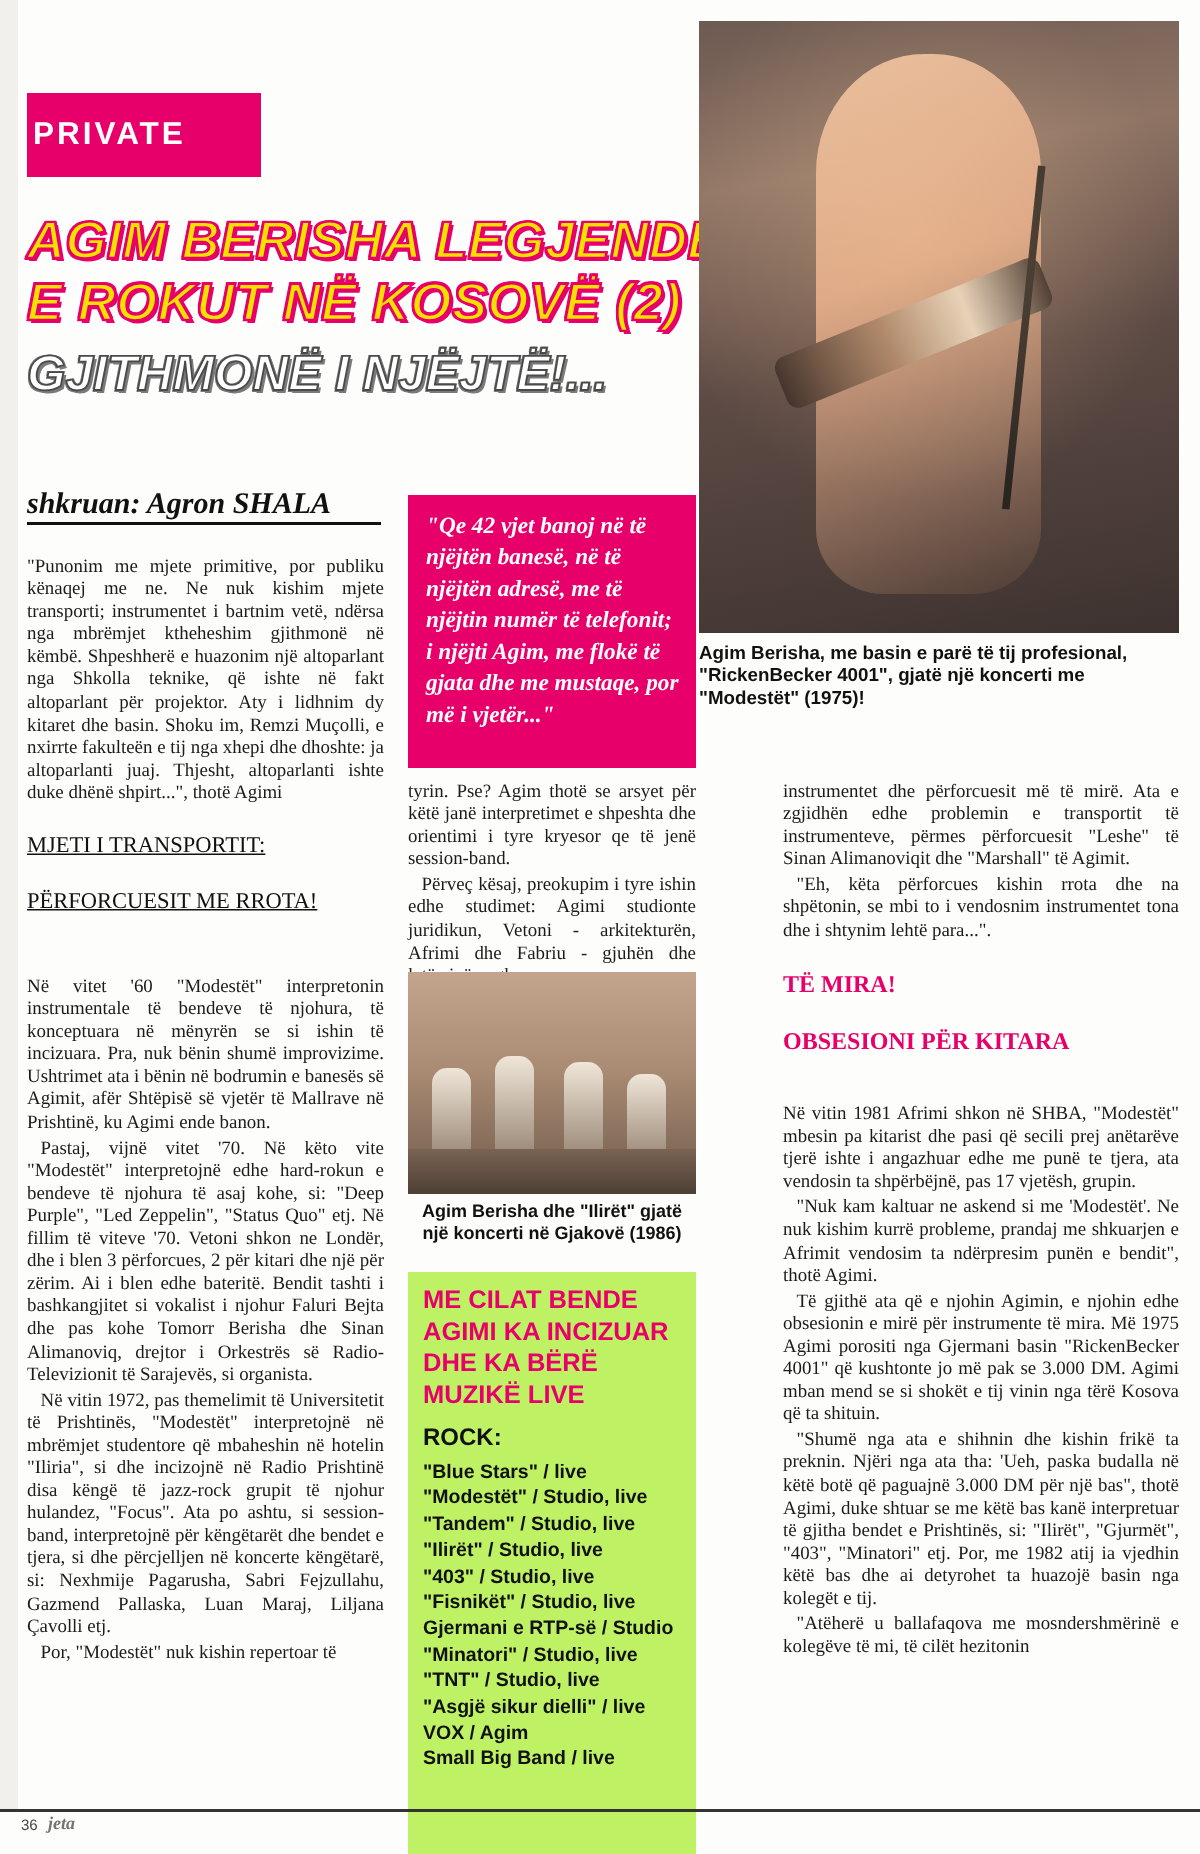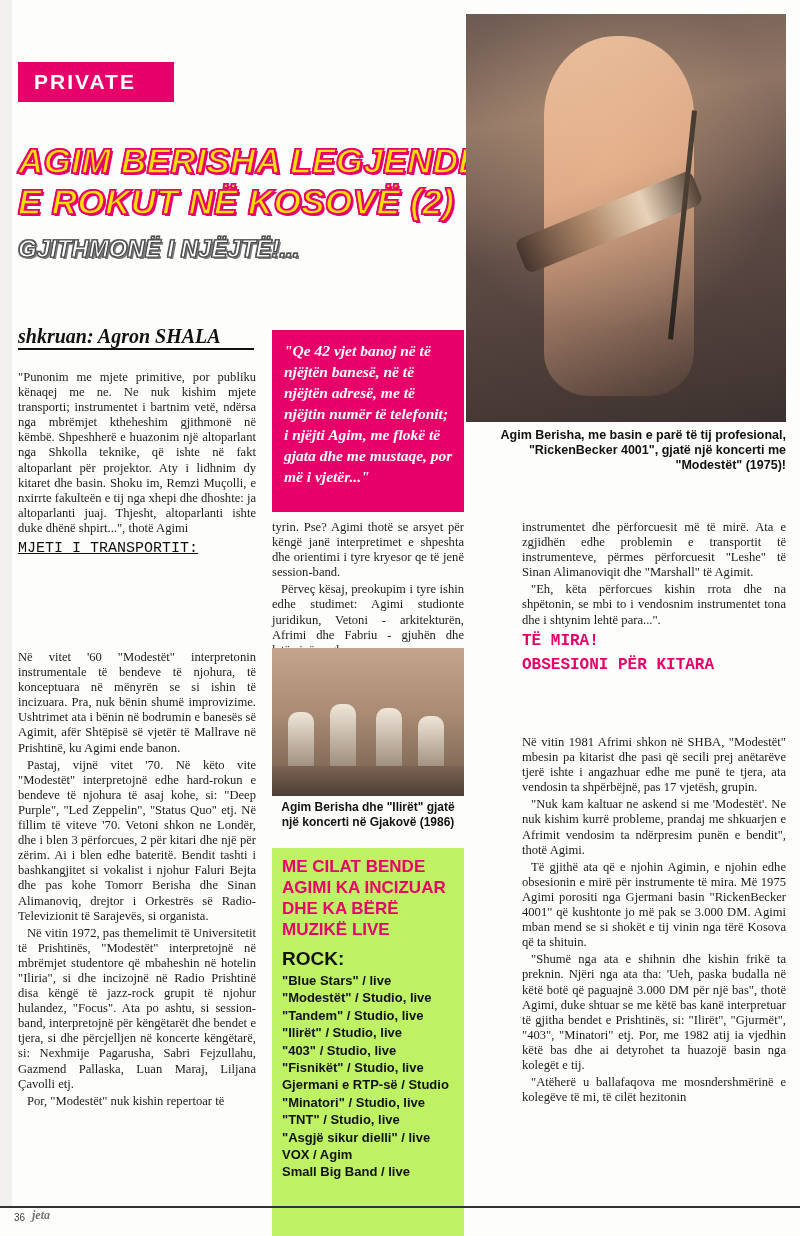--- a/index.html
+++ b/index.html
@@ -19,25 +19,25 @@
     position: absolute;
     left: 0; top: 0;
     width: 800px; height: 1236px;
     background: #fdfdfb;
   }
 
   
   .private-tag {
     position: absolute;
     left: 18px; top: 62px;
-    width: 156px; height: 40px;
+    width: 156px; height: 56px;
     background: #e8006a;
     display: flex;
     align-items: center;
-    padding-left: 16px;
+    padding-left: 4px;
     box-sizing: border-box;
   }
   .private-tag span {
     color: #ffffff;
     font-family: "Liberation Sans", sans-serif;
     font-weight: bold;
     font-size: 21px;
     letter-spacing: 2px;
   }
 
@@ -57,21 +57,21 @@
     -webkit-text-stroke: 1.6px #e8006a;
     text-shadow: 2px 2px 0 #e8006a, -1px -1px 0 #e8006a, 1px -1px 0 #e8006a, -1px 1px 0 #e8006a;
     letter-spacing: 0.4px;
     white-space: nowrap;
   }
   .headline .l3 {
     margin-top: 10px;
     font-family: "Liberation Sans", sans-serif;
     font-weight: bold;
     font-style: italic;
-    font-size: 24px;
+    font-size: 33px;
     line-height: 34px;
     color: #ffffff;
     -webkit-text-stroke: 1.2px #4a4a4a;
     text-shadow: 2px 2px 0 #7a7a7a, -1px -1px 0 #7a7a7a, 1px -1px 0 #7a7a7a, -1px 1px 0 #7a7a7a;
     white-space: nowrap;
   }
 
   .byline {
     position: absolute;
     left: 18px; top: 325px;
@@ -122,21 +122,21 @@
   .photo-main .glow {
     position: absolute;
     left: 0; top: 0; right: 0; bottom: 0;
     background: radial-gradient(circle at 45% 35%, rgba(255,210,160,0.28), rgba(0,0,0,0.0) 55%);
   }
 
   .caption-main {
     position: absolute;
     left: 466px; top: 428px;
     width: 320px;
-    text-align: right;
+    text-align: left;
     font-family: "Liberation Sans", sans-serif;
     font-weight: bold;
     font-size: 12.5px;
     line-height: 15px;
     color: #111;
   }
 
   
   .pullquote {
     position: absolute;
@@ -167,27 +167,27 @@
   }
   .col p { margin: 0 0 2px 0; text-indent: 9px; }
   .col p.noind { text-indent: 0; }
 
   .col1 { left: 18px; top: 370px; width: 238px; }
   .col2 { left: 272px; top: 520px; width: 192px; }
   .col3 { left: 522px; top: 520px; width: 264px; }
   .col3b { left: 522px; top: 735px; width: 264px; }
 
   .sec-head {
-    font-family: Liberation Mono, monospace;
+    font-family: Liberation Serif, serif;
     font-weight: normal;
     font-size: 15px;
     line-height: 18px;
     color: #111;
     text-decoration: underline;
-    margin: 4px 0 5px 0;
+    margin: 19px 0 5px 0;
     text-indent: 0;
   }
   .sec-head.pink {
     color: #e8006a;
     font-weight: bold;
     font-size: 16px;
     line-height: 19px;
     text-decoration: none;
   }
 
@@ -241,21 +241,21 @@
     font-family: "Liberation Sans", sans-serif;
     font-weight: bold;
     font-size: 17px;
     line-height: 21px;
     color: #e8006a;
     margin-bottom: 10px;
   }
   .yellowbox .yb-sub {
     font-family: "Liberation Sans", sans-serif;
     font-weight: bold;
-    font-size: 19px;
+    font-size: 16px;
     line-height: 18px;
     color: #111;
     margin-bottom: 4px;
   }
   .yellowbox ul {
     margin: 0; padding: 0; list-style: none;
   }
   .yellowbox li {
     font-family: "Liberation Sans", sans-serif;
     font-weight: bold;
@@ -321,31 +321,32 @@
   </div>
   <div class="caption-main">Agim Berisha, me basin e parë të tij profesional, "RickenBecker 4001", gjatë një koncerti me "Modestët" (1975)!</div>
 
   <div class="pullquote">
     <p>"Qe 42 vjet banoj në të njëjtën banesë, në të njëjtën adresë, me të njëjtin numër të telefonit; i njëjti Agim, me flokë të gjata dhe me mustaqe, por më i vjetër..."</p>
   </div>
 
   <div class="col col1">
     <p class="noind">"Punonim me mjete primitive, por publiku kënaqej me ne. Ne nuk kishim mjete transporti; instrumentet i bartnim vetë, ndërsa nga mbrëmjet ktheheshim gjithmonë në këmbë. Shpeshherë e huazonim një altoparlant nga Shkolla teknike, që ishte në fakt altoparlant për projektor. Aty i lidhnim dy kitaret dhe basin. Shoku im, Remzi Muçolli, e nxirrte fakulteën e tij nga xhepi dhe dhoshte: ja altoparlanti juaj. Thjesht, altoparlanti ishte duke dhënë shpirt...", thotë Agimi</p>
     <div class="sec-head">MJETI I TRANSPORTIT:</div>
+    <div class="sec-head">PËRFORCUESIT ME RROTA!</div>
   </div>
 
   <div class="col col1-part2">
     <p class="noind">Në vitet '60 "Modestët" interpretonin instrumentale të bendeve të njohura, të konceptuara në mënyrën se si ishin të incizuara. Pra, nuk bënin shumë improvizime. Ushtrimet ata i bënin në bodrumin e banesës së Agimit, afër Shtëpisë së vjetër të Mallrave në Prishtinë, ku Agimi ende banon.</p>
     <p>Pastaj, vijnë vitet '70. Në këto vite "Modestët" interpretojnë edhe hard-rokun e bendeve të njohura të asaj kohe, si: "Deep Purple", "Led Zeppelin", "Status Quo" etj. Në fillim të viteve '70. Vetoni shkon ne Londër, dhe i blen 3 përforcues, 2 për kitari dhe një për zërim. Ai i blen edhe bateritë. Bendit tashti i bashkangjitet si vokalist i njohur Faluri Bejta dhe pas kohe Tomorr Berisha dhe Sinan Alimanoviq, drejtor i Orkestrës së Radio-Televizionit të Sarajevës, si organista.</p>
     <p>Në vitin 1972, pas themelimit të Universitetit të Prishtinës, "Modestët" interpretojnë në mbrëmjet studentore që mbaheshin në hotelin "Iliria", si dhe incizojnë në Radio Prishtinë disa këngë të jazz-rock grupit të njohur hulandez, "Focus". Ata po ashtu, si session-band, interpretojnë për këngëtarët dhe bendet e tjera, si dhe përcjelljen në koncerte këngëtarë, si: Nexhmije Pagarusha, Sabri Fejzullahu, Gazmend Pallaska, Luan Maraj, Liljana Çavolli etj.</p>
     <p>Por, "Modestët" nuk kishin repertoar të</p>
   </div>
 
   <div class="col col2">
-    <p class="noind">tyrin. Pse? Agimi thotë se arsyet për këngë janë interpretimet e shpeshta dhe orientimi i tyre kryesor qe të jenë session-band.</p>
+    <p class="noind">tyrin. Pse? Agim thotë se arsyet për këtë janë interpretimet e shpeshta dhe orientimi i tyre kryesor qe të jenë session-band.</p>
     <p>Përveç kësaj, preokupim i tyre ishin edhe studimet: Agimi studionte juridikun, Vetoni - arkitekturën, Afrimi dhe Fabriu - gjuhën dhe letërsinë angleze.</p>
     <p>"Modestët" ka mesi i viteve '70 pajisen me</p>
   </div>
 
   <div class="photo-band">
     <div class="p1"></div>
     <div class="p2"></div>
     <div class="p3"></div>
     <div class="p4"></div>
     <div class="floor"></div>

